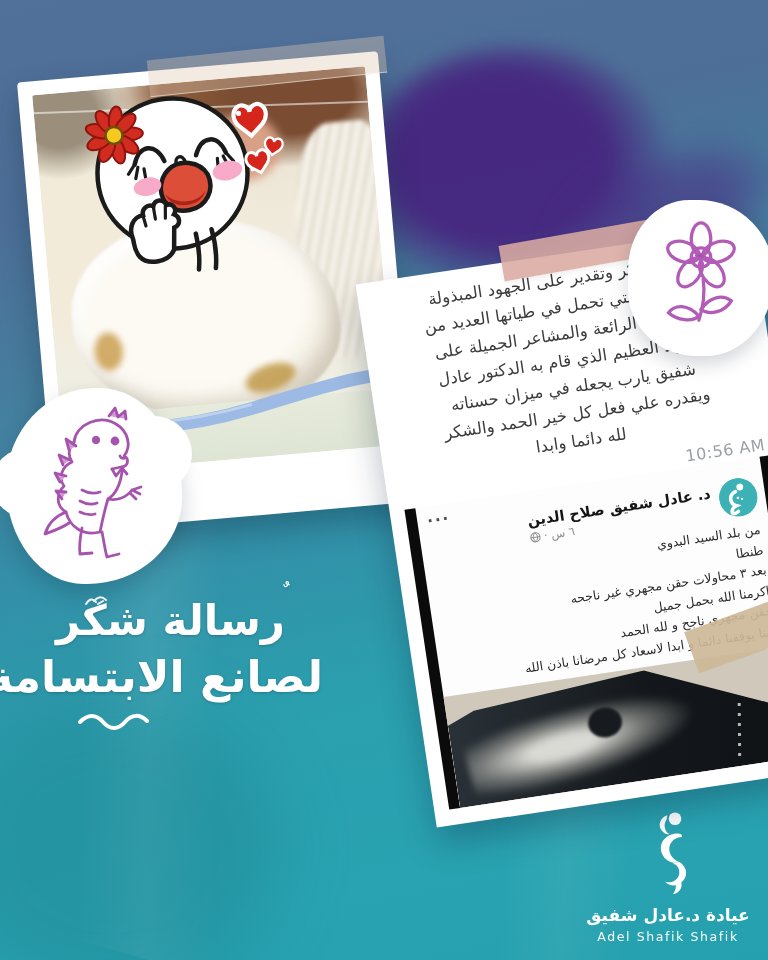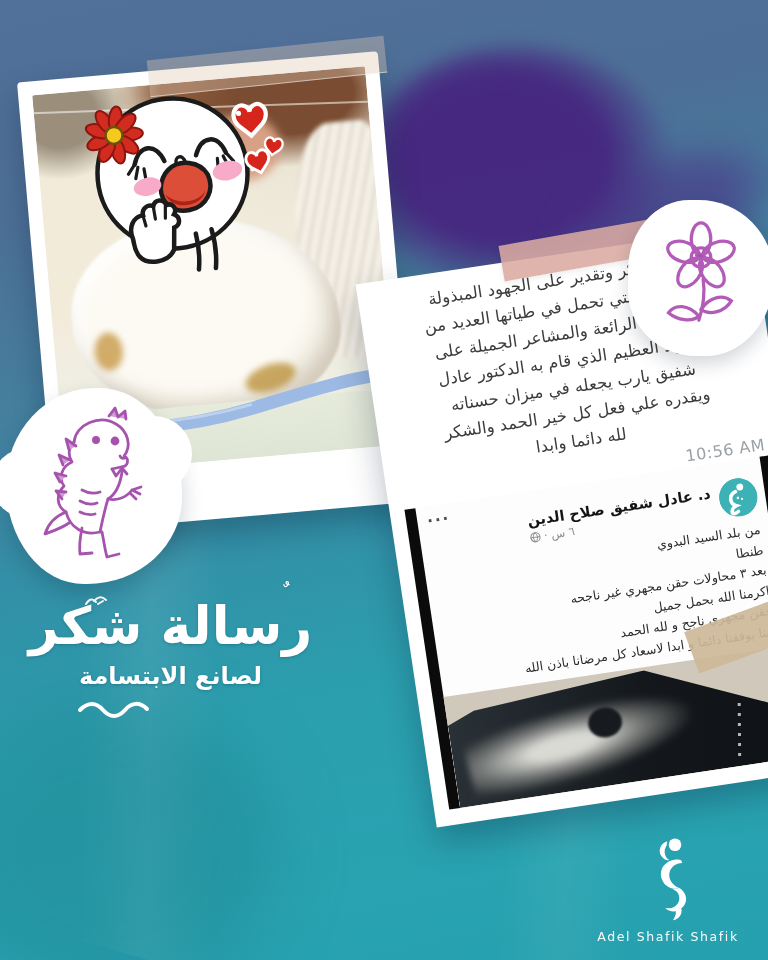--- a/index.html
+++ b/index.html
@@ -97,22 +97,22 @@
   .flower-blob svg{position:absolute;left:18px;top:12px;}
   .dino-blob{position:absolute;left:6px;top:388px;width:176px;height:196px;background:#fff;z-index:5;
     border-radius:52% 48% 55% 45%/50% 55% 45% 52%;box-shadow:0 10px 22px rgba(10,30,50,.20);}
   .dino-blob::before{content:"";position:absolute;left:-14px;top:60px;width:70px;height:70px;background:#fff;border-radius:50%;}
   .dino-blob::after{content:"";position:absolute;right:-10px;top:28px;width:76px;height:76px;background:#fff;border-radius:50%;}
   .dino-blob svg{position:absolute;left:18px;top:14px;z-index:1;}
 
   
   .calligraphy{position:absolute;left:18px;top:596px;width:305px;z-index:2;color:#fff;text-align:center;
     direction:rtl;text-shadow:0 1px 3px rgba(0,40,50,.25);}
-  .cal-line1{font-size:52px;font-weight:bold;white-space:nowrap;}
-  .cal-line2{font-size:24px;font-weight:bold;white-space:nowrap;margin-top:6px;}
+  .cal-line1{font-size:42px;font-weight:bold;white-space:nowrap;}
+  .cal-line2{font-size:44px;font-weight:bold;white-space:nowrap;margin-top:6px;}
   .cal-mark{position:absolute;right:42px;top:-16px;font-size:22px;}
   .cal-bird{position:absolute;left:66px;top:-4px;}
   .cal-squiggle{display:block;margin:10px auto 0 58px;}
 
   
   .clinic-logo{position:absolute;right:16px;bottom:16px;width:168px;z-index:2;text-align:center;color:#fff;}
   .clinic-logo .ar{direction:rtl;font-size:17px;font-weight:bold;margin-top:6px;letter-spacing:.5px;}
   .clinic-logo .en{font-size:12.5px;letter-spacing:1.6px;margin-top:4px;opacity:.97;}
 </style>
 </head>
@@ -322,16 +322,17 @@
     <svg width="62" height="84" viewBox="0 0 62 120">
       <circle cx="41" cy="11" r="9" fill="#fff"></circle>
       <path d="M30,6 C20,9 16,20 22,28 C25,32 29,34 33,33 C26,29 24,19 29,12 Z" fill="#fff"></path>
       <path d="M45,32 C27,32 16,47 23,62 C27,71 38,76 47,73 C36,69 30,58 34,48 C37,41 44,37 51,37 C51,33 49,32 45,32 Z" fill="#fff"></path>
       <circle cx="40" cy="50" r="2.2" fill="#2aa2ae"></circle>
       <circle cx="46" cy="52" r="1.8" fill="#2aa2ae"></circle>
       <path d="M38,57 q5,4 10,0" stroke="#2aa2ae" stroke-width="1.8" fill="none" stroke-linecap="round"></path>
       <path d="M47,73 C58,79 61,94 50,102 C44,108 33,108 27,101 C36,104 45,99 47,90 C48,83 45,77 38,75 Z" fill="#fff"></path>
       <path d="M50,102 C52,110 47,117 38,119 C43,112 43,106 41,101 Z" fill="#fff"></path>
     </svg>
+    <div class="ar">عيادة د.عادل شفيق</div>
     <div class="en">Adel Shafik Shafik</div>
   </div>
 
 </div>
 
 </body></html>

